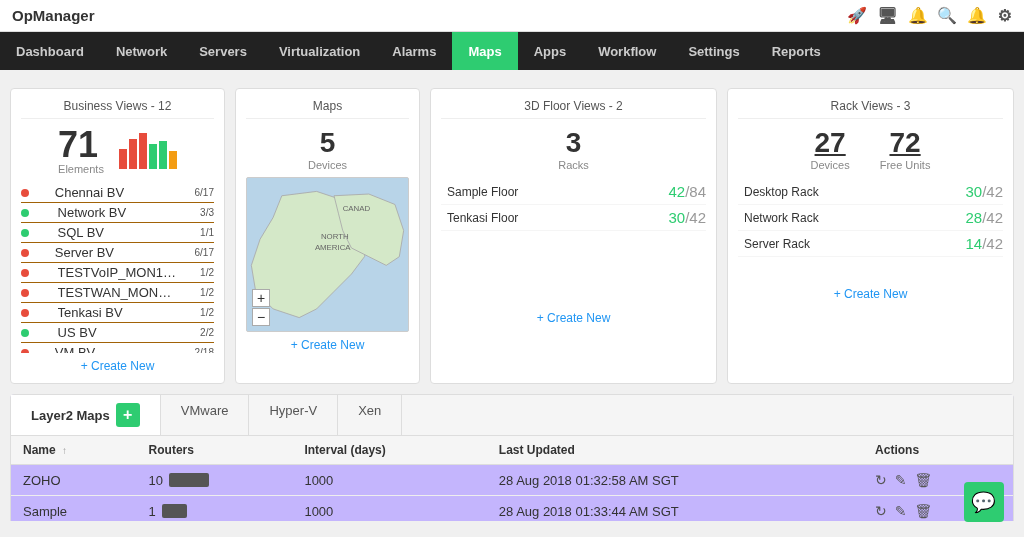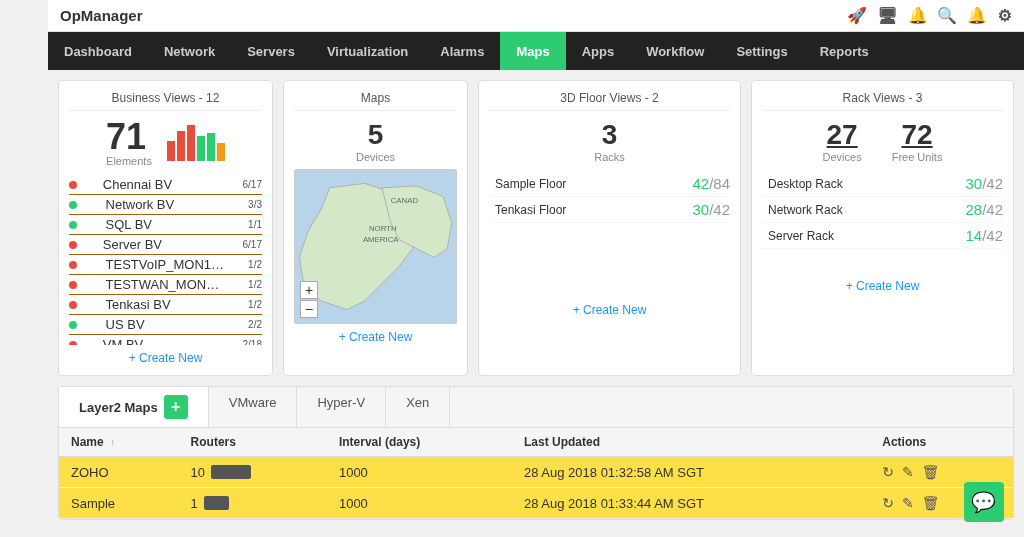--- a/index.html
+++ b/index.html
@@ -47,20 +47,21 @@
       display: flex;
       gap: 10px;
       margin-bottom: 10px;
     }
 
     .panel {
       background: #fff;
       border: 1px solid #ddd;
       border-radius: 4px;
       padding: 10px;
+      margin-top: 8px;
     }
 
     
     .bv-panel { flex: 0 0 215px; }
     .panel-title {
       text-align: center;
       font-size: 12px;
       color: #555;
       margin-bottom: 8px;
       padding-bottom: 5px;
@@ -153,21 +154,21 @@
 
     
     .rack-panel { flex: 1; }
     .rack-summary { display: flex; justify-content: center; gap: 30px; margin-bottom: 8px; }
     .rack-stat { text-align: center; }
     .rack-number { font-size: 28px; font-weight: bold; text-decoration: underline; }
     .rack-label { font-size: 11px; color: #888; }
 
     
     #bottom-section {
-      background: #fde047;
+      background: #c4b5fd;
       border: 1px solid #ddd;
       border-radius: 4px;
     }
     .tabs-header {
       display: flex;
       background: #f5f5f5;
       border-bottom: 1px solid #ddd;
     }
     .tab-item {
       padding: 8px 20px;
@@ -215,21 +216,21 @@
     .router-bar {
       height: 14px;
       background: #555;
       border-radius: 2px;
       display: inline-block;
     }
     .action-icons { display: flex; gap: 8px; align-items: center; }
     .action-icon { cursor: pointer; color: #555; font-size: 14px; }
 
     
-    #page-scroll { overflow-y: auto; height: 521px; padding-left: 48px; }
+    #page-scroll { overflow-y: auto; height: 521px; }
 
     
     #chat-btn {
       position: fixed;
       bottom: 15px;
       right: 20px;
       width: 40px; height: 40px;
       background: #2ecc71;
       border-radius: 4px;
       display: flex; align-items: center; justify-content: center;

